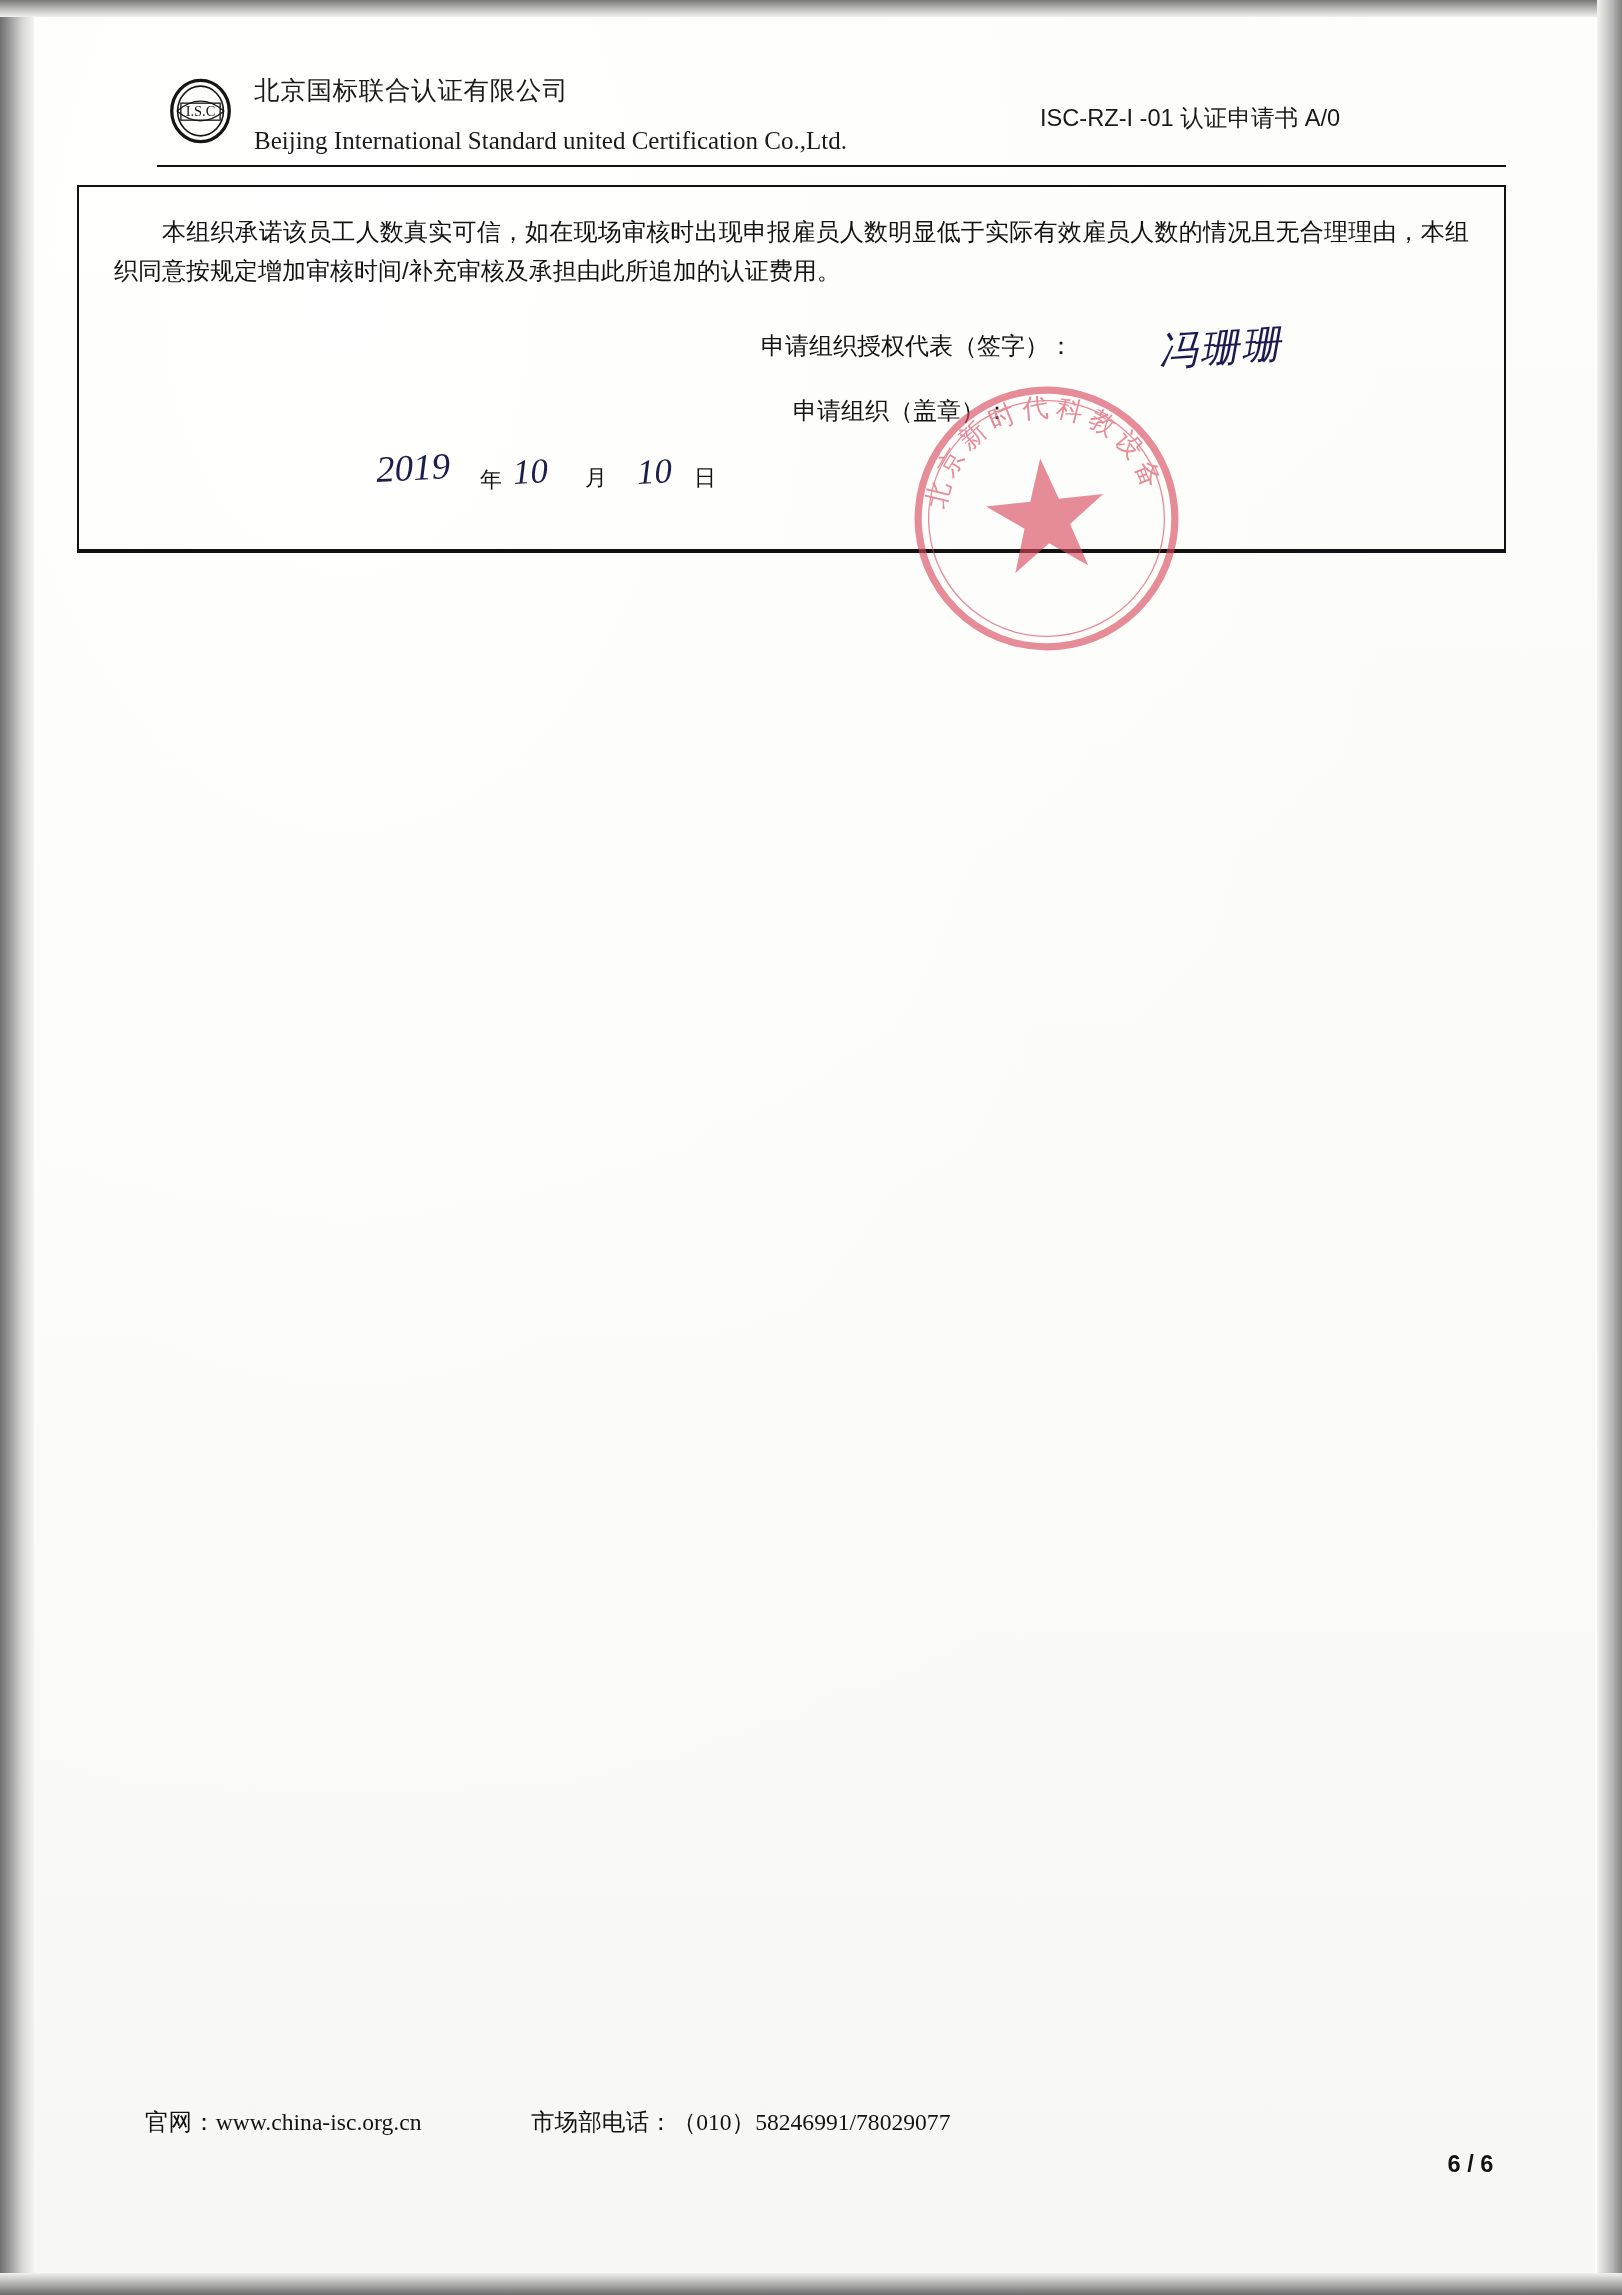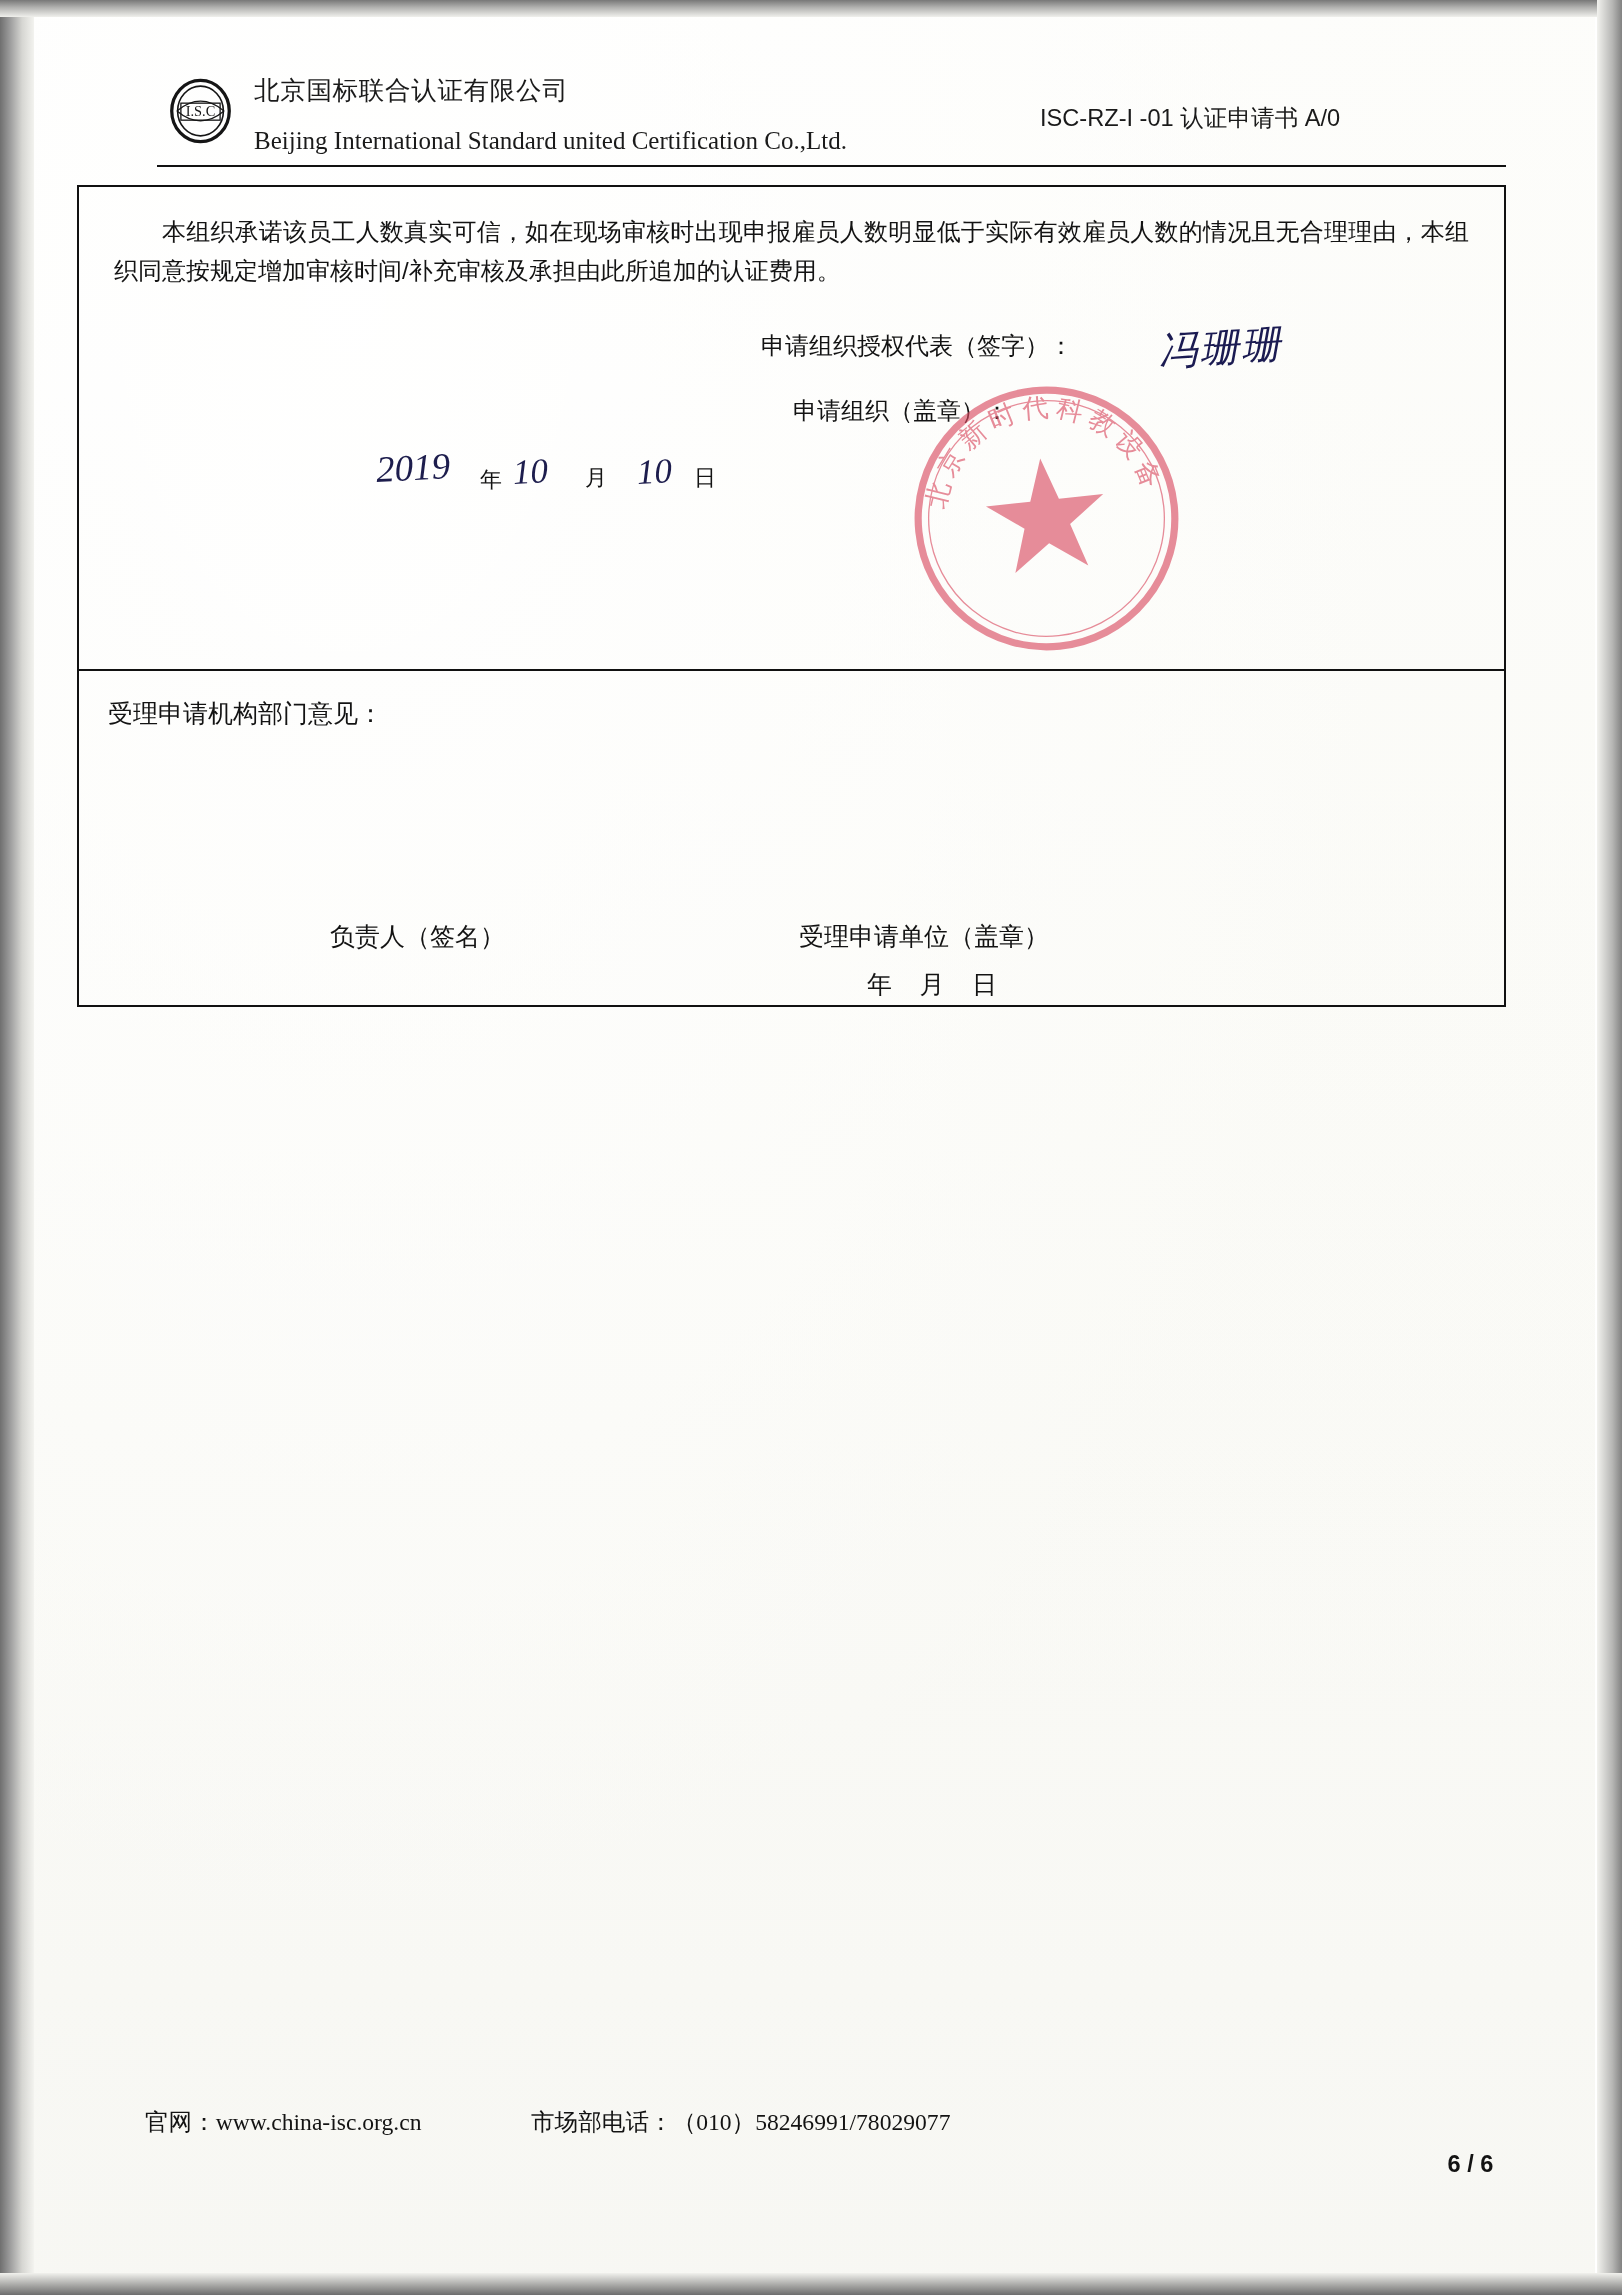--- a/index.html
+++ b/index.html
@@ -133,21 +133,21 @@
     top: 185px;
     width: 1429px;
     border: 2px solid #111;
     box-sizing: border-box;
   }
   .cell {
     position: relative;
     box-sizing: border-box;
   }
   .cell-commit {
-    height: 484px;
+    height: 364px;
     border-bottom: 2px solid #111;
     padding: 26px 35px 0 35px;
   }
   .commit-text {
     font-family: "Liberation Sans", sans-serif;
     font-size: 24px;
     line-height: 1.62;
     color: #131313;
     text-align: justify;
     text-indent: 48px;
@@ -322,28 +322,20 @@
               <path id="sealArc" d="M 54 210 A 156 156 0 0 1 366 210" fill="none"></path>
               <text font-family="Liberation Serif, serif" font-size="40" fill="#d9485e" letter-spacing="9">
                 <textPath href="#sealArc" startOffset="6%">北京新时代科教设备有限公司</textPath>
               </text>
             </g>
           </svg>
         </div>
       </div>
     </div>
 
-    <div class="cell cell-opinion">
-      <div class="opinion-title">受理申请机构部门意见：</div>
-      <div class="opinion-sign">
-        <div class="op-line op-person">负责人（签名）</div>
-        <div class="op-line op-unit">受理申请单位（盖章）</div>
-        <div class="op-line op-date">年月日</div>
-      </div>
-    </div>
   </div>
 
   <div class="footer">
     <div class="f-site">官网：www.china-isc.org.cn</div>
     <div class="f-phone">市场部电话：（010）58246991/78029077</div>
     <div class="f-page">6 / 6</div>
   </div>
 </div>
 
 

